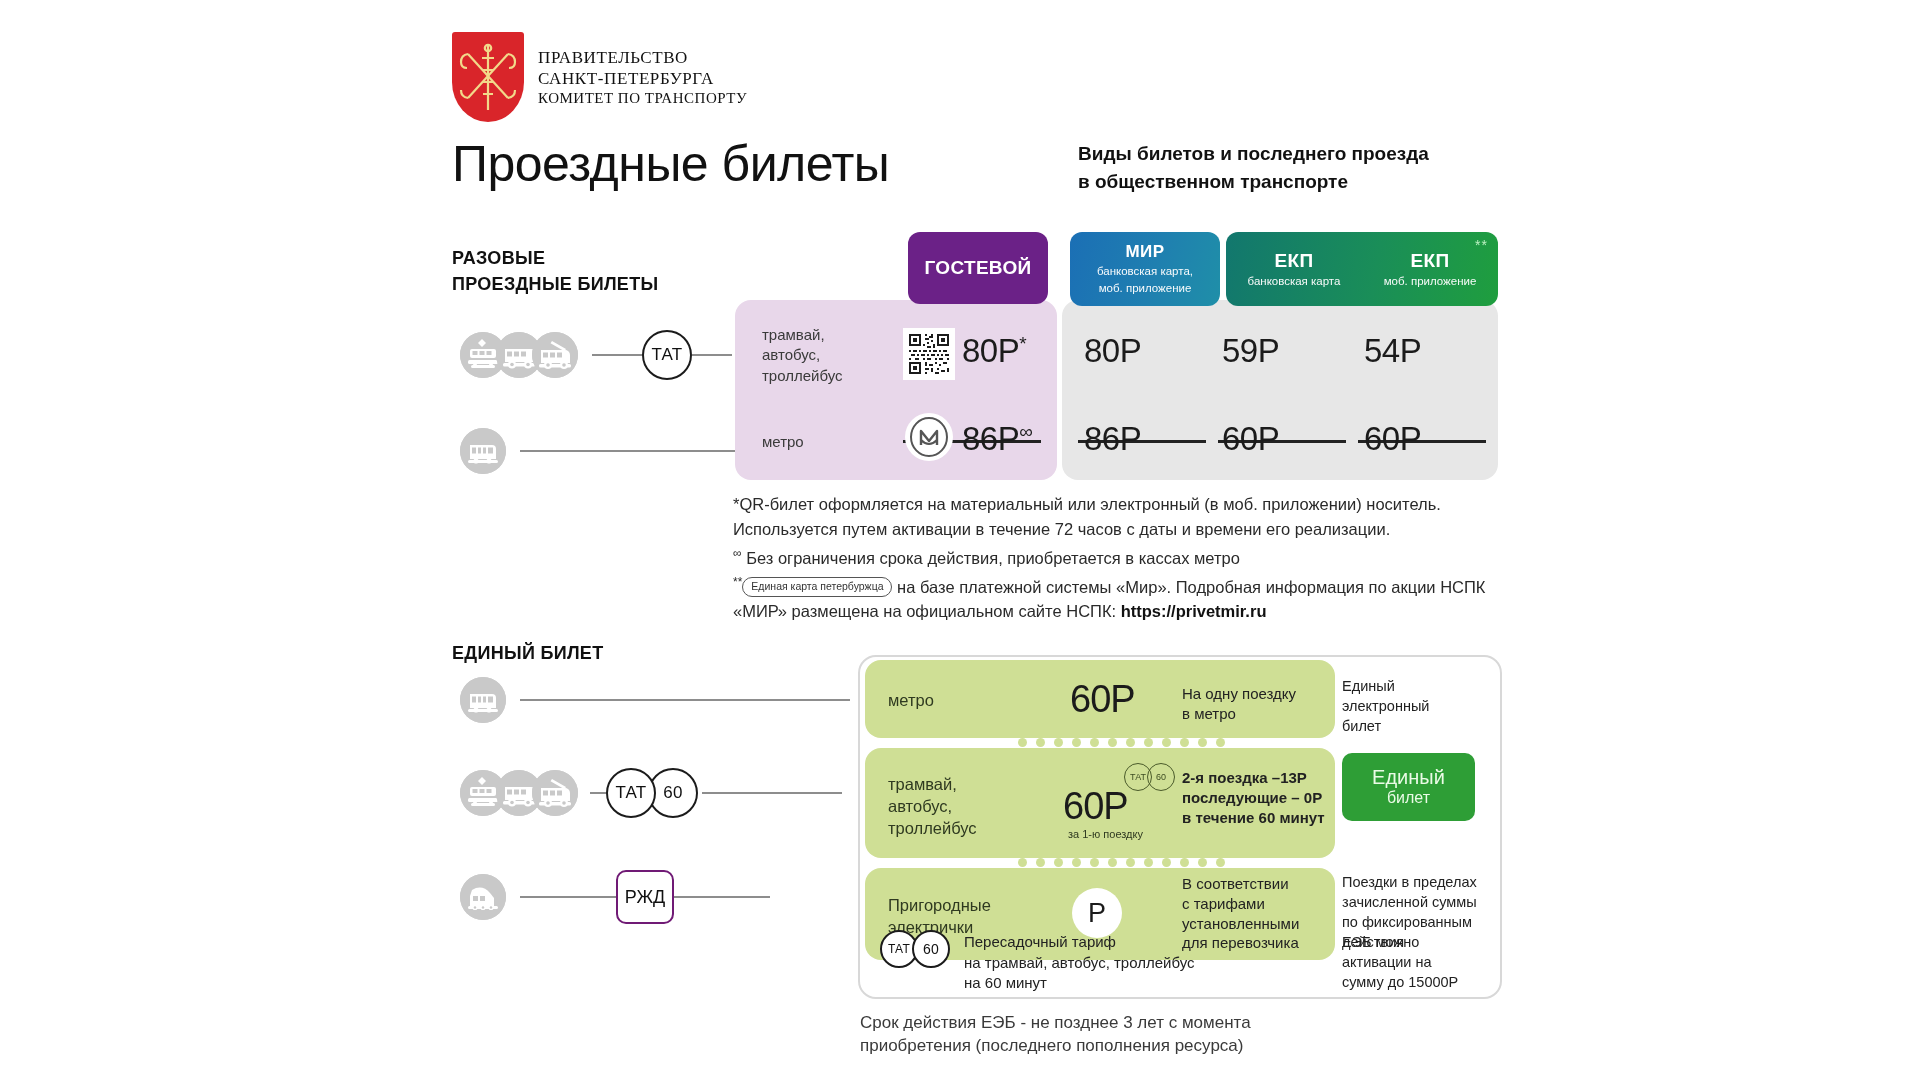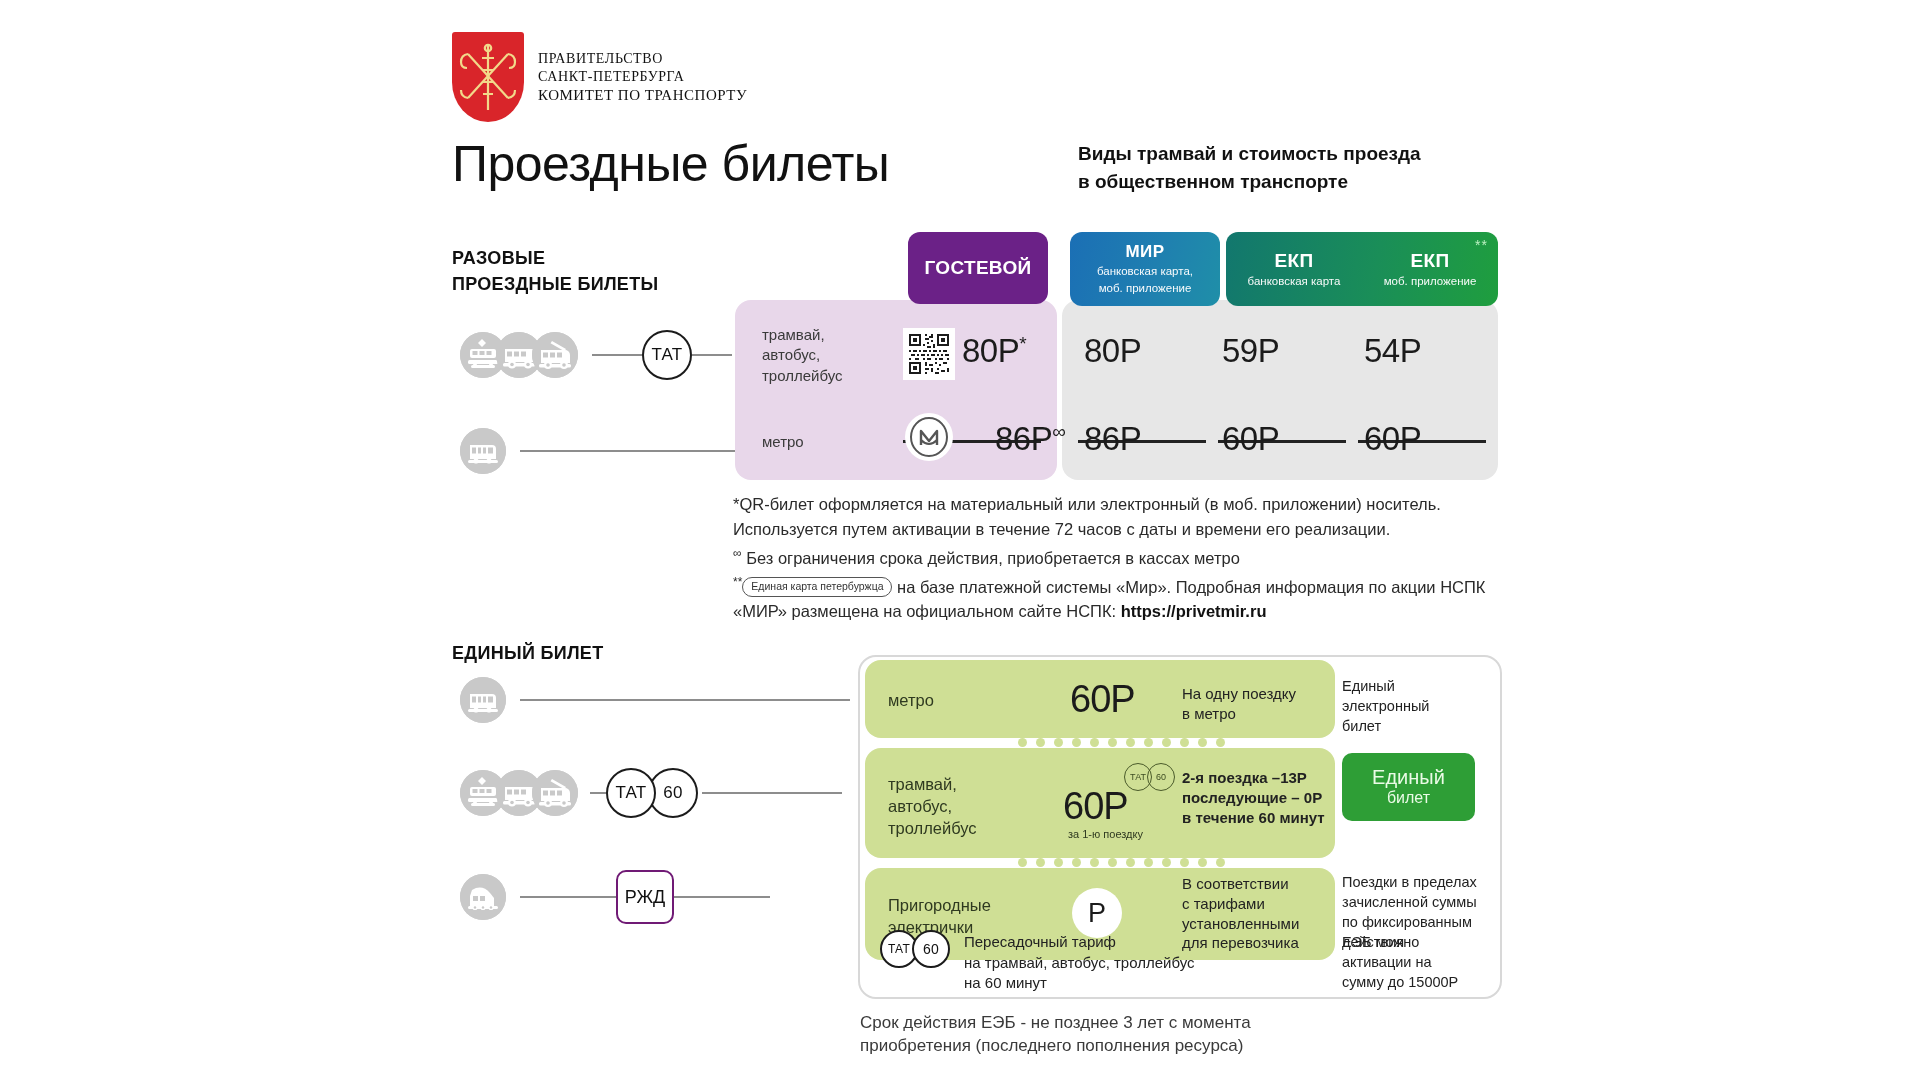--- a/index.html
+++ b/index.html
@@ -19,21 +19,21 @@
   .crest{width:72px;height:90px;position:relative;}
   .crest-shape{
     width:72px;height:90px;background:#d9252a;
     border-radius:3px 3px 36px 36px / 3px 3px 40px 40px;
     position:relative;overflow:hidden;
   }
   .anchor-svg{position:absolute;left:0;top:0;}
   .logo-text{line-height:1;}
   .logo-text .l1,.logo-text .l2{
     font-family:"Liberation Serif","DejaVu Serif",serif;
-    font-size:14px;letter-spacing:.6px;font-weight:400;color:#111;
+    font-size:17px;letter-spacing:.6px;font-weight:400;color:#111;
     display:block;margin-bottom:4px;
   }
   .logo-text .l3{
     font-family:"Liberation Serif","DejaVu Serif",serif;
     font-size:15px;letter-spacing:.5px;color:#111;display:block;margin-top:3px;
   }
 
   
   .main-title{
     position:absolute;left:452px;top:135px;
@@ -206,21 +206,21 @@
     </div>
     <div class="logo-text">
       <span class="l1">ПРАВИТЕЛЬСТВО</span>
       <span class="l2">САНКТ-ПЕТЕРБУРГА</span>
       <span class="l3">КОМИТЕТ ПО ТРАНСПОРТУ</span>
     </div>
   </div>
 
   <div class="main-title">Проездные билеты</div>
   <div class="subtitle">
-    <div>Виды трамвай и стоимость проезда</div>
+    <div>Виды билетов и последнего проезда</div>
     <div>в общественном транспорте</div>
   </div>
 
   <div class="section-label" id="lbl-single">
     <div>РАЗОВЫЕ</div>
     <div>ПРОЕЗДНЫЕ БИЛЕТЫ</div>
   </div>
 
   <div class="icon-row" style="left:460px;top:330px;">
     <div class="tr-icon">
@@ -414,21 +414,21 @@
   </div>
 
   <div class="metro-logo" style="left:905px;top:413px;">
     <svg width="42" height="42" viewBox="0 0 42 42">
       <ellipse cx="21" cy="21" rx="18" ry="19" fill="none" stroke="#555" stroke-width="2"></ellipse>
       <path d="M13 29 V15 l8 10 8 -10 v14" fill="none" stroke="#555" stroke-width="2.4" stroke-linejoin="round"></path>
       <path d="M13 24 q8 8 16 0" fill="none" stroke="#555" stroke-width="2"></path>
     </svg>
   </div>
 
-  <div class="price-lg" style="left:962px;top:420px;margin-left:33px;">
+  <div class="price-lg" style="left:962px;top:420px;">
     <span>86Р</span><span class="price-sup">∞</span>
   </div>
   <div class="price-lg" style="left:1084px;top:420px;">86Р</div>
   <div class="price-lg" style="left:1222px;top:420px;">60Р</div>
   <div class="price-lg" style="left:1364px;top:420px;">60Р</div>
 
   <div class="footnotes">
     <p>*QR-билет оформляется на материальный или электронный (в моб. приложении) носитель. Используется путем активации в течение 72 часов с даты и времени его реализации.</p>
     <p><span class="inf">∞</span><span> Без ограничения срока действия, приобретается в кассах метро</span></p>
     <p><span class="inf">**</span><span class="ekp-pill">Единая карта петербуржца</span><span> на базе платежной системы «Мир». Подробная информация по акции НСПК «МИР» размещена на официальном сайте НСПК: </span><span class="url">https://privetmir.ru</span></p>

